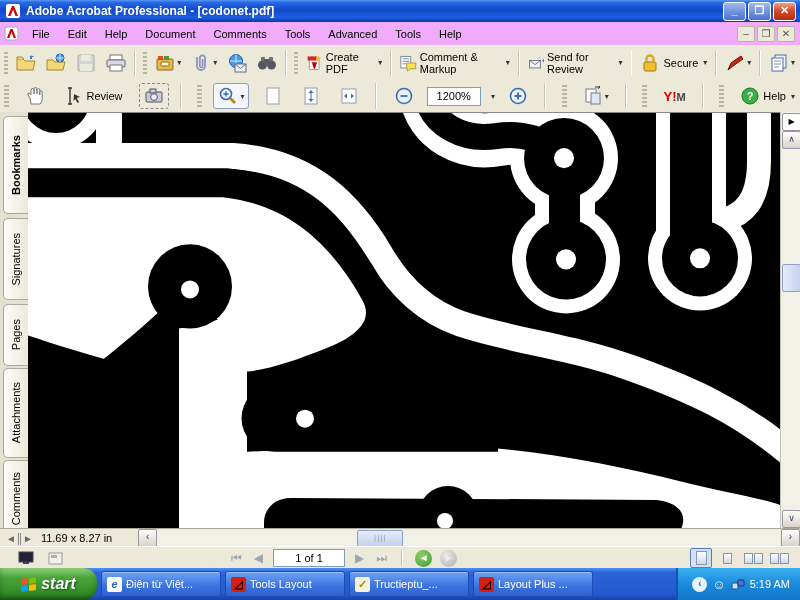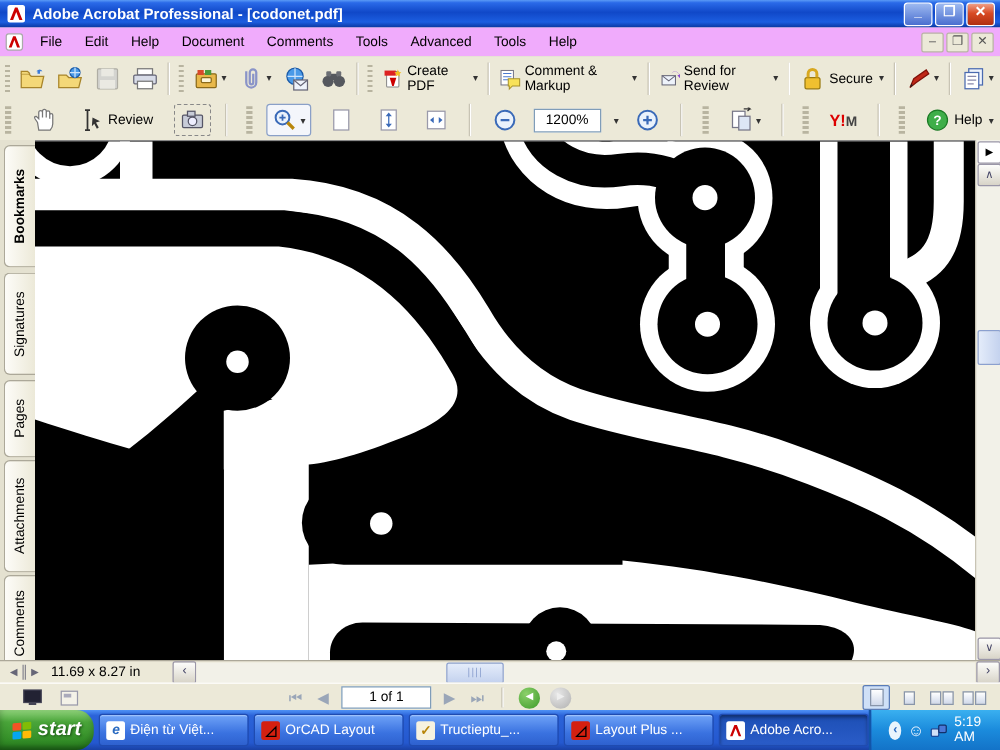--- a/index.html
+++ b/index.html
@@ -480,37 +480,29 @@
         <i style="background:#ffba08"></i>
     </span>
     <span>start</span>
   </div>
   <div class="task">
     <span class="ticn" style="background:#fff;color:#2a6ac0;font-style:italic;">e</span>
     <span>Điện từ Việt...</span>
   </div>
   <div class="task">
     <span class="ticn" style="background:#d42010;color:#000;">◿</span>
-    <span>OrCAD Layout</span>
+    <span>Tools Layout</span>
   </div>
   <div class="task">
     <span class="ticn" style="background:#f6f2e0;color:#b8860b;">✓</span>
     <span>Tructieptu_...</span>
   </div>
   <div class="task">
     <span class="ticn" style="background:#d42010;color:#000;">◿</span>
     <span>Layout Plus ...</span>
-  </div>
-  <div class="task active">
-    <span class="ticn" style="background:#fff;">
-      <svg width="11" height="11">
-          <path d="M1 10 L4.5 1 L6.5 1 L10 10 L8 10 L5.5 3.5 L3 10 Z" fill="#c00"></path>
-        </svg>
-    </span>
-    <span>Adobe Acro...</span>
   </div>
   <div id="tray">
     <span id="traychev">‹</span>
     <span style="font-size:13px;color:#f4f8ff;">☺</span>
     <span>
       <svg width="14" height="13">
           <rect x="1" y="5" width="6" height="6" rx="1" fill="#cfe0f7" stroke="#1a4a9a"></rect>
           <rect x="7" y="2" width="6" height="6" rx="1" fill="#4a78d8" stroke="#12306a"></rect>
         </svg>
     </span>

